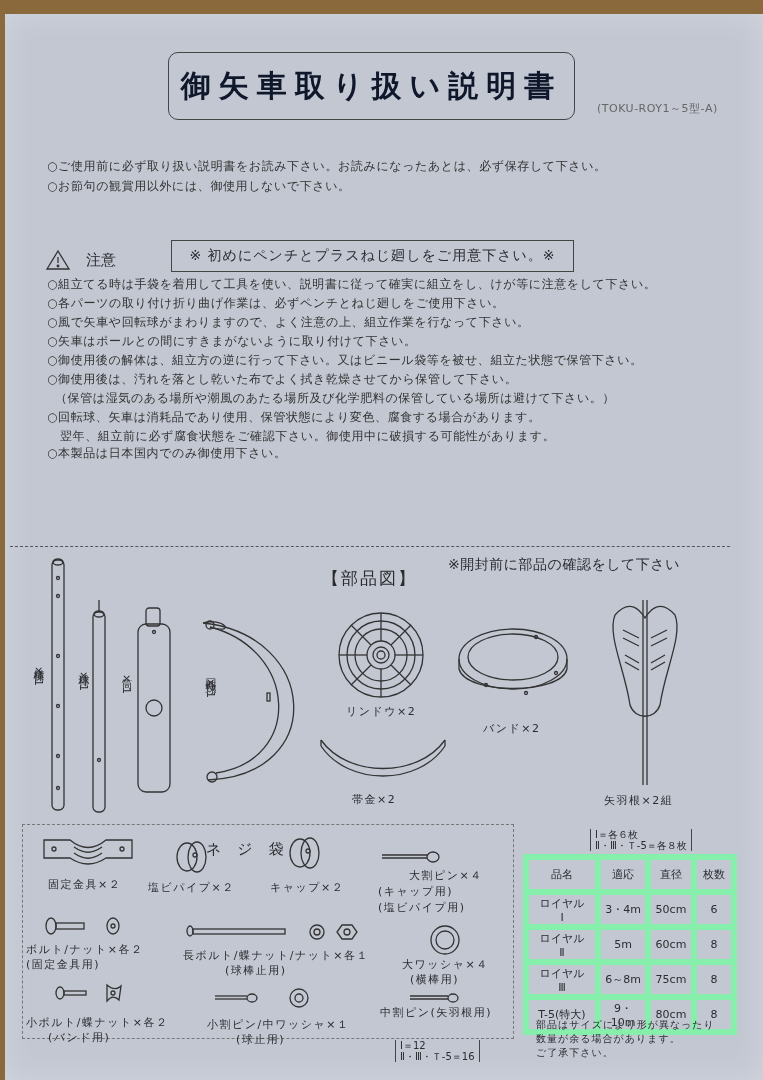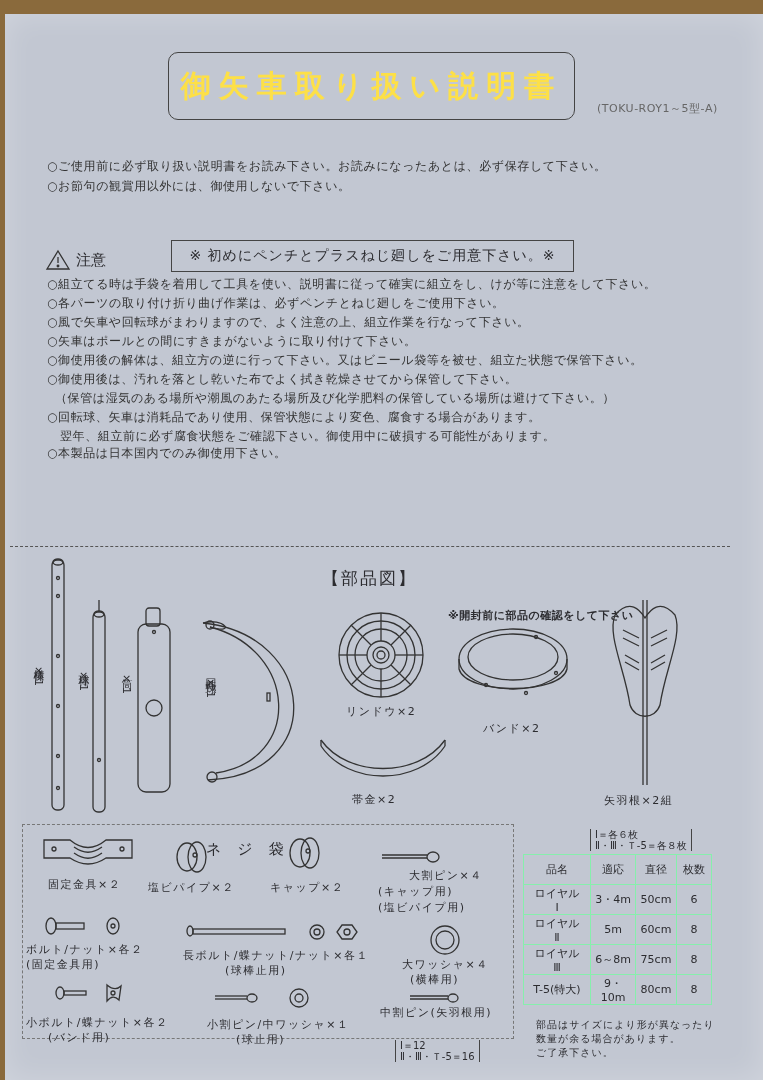--- a/index.html
+++ b/index.html
@@ -3,35 +3,35 @@
 <meta charset="utf-8">
 <style>
   html,body{margin:0;padding:0;}
   body{width:763px;height:1080px;background:#8a6a3c;position:relative;overflow:hidden;
        font-family:"DejaVu Sans",sans-serif;color:#2c2c30;}
   .paper{position:absolute;left:5px;top:14px;width:758px;height:1066px;background:#c2c7d2;
          box-shadow:inset 0 0 30px rgba(255,255,255,.25);}
   .abs{position:absolute;}
   .title-box{left:168px;top:52px;width:405px;height:66px;border:1.5px solid #444;border-radius:10px;
              display:flex;align-items:center;justify-content:center;}
-  .title-text{font-size:30px;font-weight:bold;letter-spacing:8px;color:#fde047;}
+  .title-text{font-size:30px;font-weight:bold;letter-spacing:8px;color:#0f172a;}
   .model{left:597px;top:101px;font-size:11px;color:#666;letter-spacing:.5px;}
   .line{font-size:12px;letter-spacing:.6px;white-space:nowrap;color:#333;}
   .notice-box{left:171px;top:204px;width:401px;height:30px;border:1.3px solid #444;
               display:flex;align-items:center;justify-content:center;font-size:14px;letter-spacing:1px;margin-top:36px;}
-  .caution{left:46px;top:250px;font-size:15px;display:flex;align-items:center;gap:6px;}
+  .caution{left:46px;top:250px;font-size:15px;display:flex;align-items:center;gap:16px;}
   .dash-sep{left:10px;top:546px;width:720px;border-top:1.5px dashed #555;}
   .parts-title{left:322px;top:567px;font-size:17px;letter-spacing:2px;}
-  .parts-note{left:448px;top:608px;font-size:11px;letter-spacing:.5px;font-weight:bold;}
+  .parts-note{left:448px;top:556px;font-size:14px;letter-spacing:.5px;}
   .vlabel{writing-mode:vertical-rl;font-size:11px;letter-spacing:2px;}
   .lbl{font-size:11px;letter-spacing:1.5px;white-space:nowrap;}
   .screw-bag{left:22px;top:824px;width:490px;height:213px;border:1px dashed #777;}
   .bag-title{left:200px;top:812px;font-size:15px;letter-spacing:16px;background:#c2c7d2;padding:0 6px;margin-top:28px;}
   .spec-table{left:523px;top:854px;border-collapse:collapse;font-size:11px;}
-  .spec-table td,.spec-table th{border:1px solid #86efac;height:29px;text-align:center;font-weight:normal;padding:0 4px;}
+  .spec-table td,.spec-table th{border:6px solid #86efac;height:29px;text-align:center;font-weight:normal;padding:0 4px;}
   .bracket{border-left:1px solid #444;border-right:1px solid #444;padding:0 4px;font-size:10px;line-height:11px;margin-top:20px;}
   svg{position:absolute;overflow:visible;}
   svg *{fill:none;stroke:#333;stroke-width:1.3;}
 </style>
 </head>
 <body>
 
 <div class="paper"></div>
 
 <div class="abs title-box">

